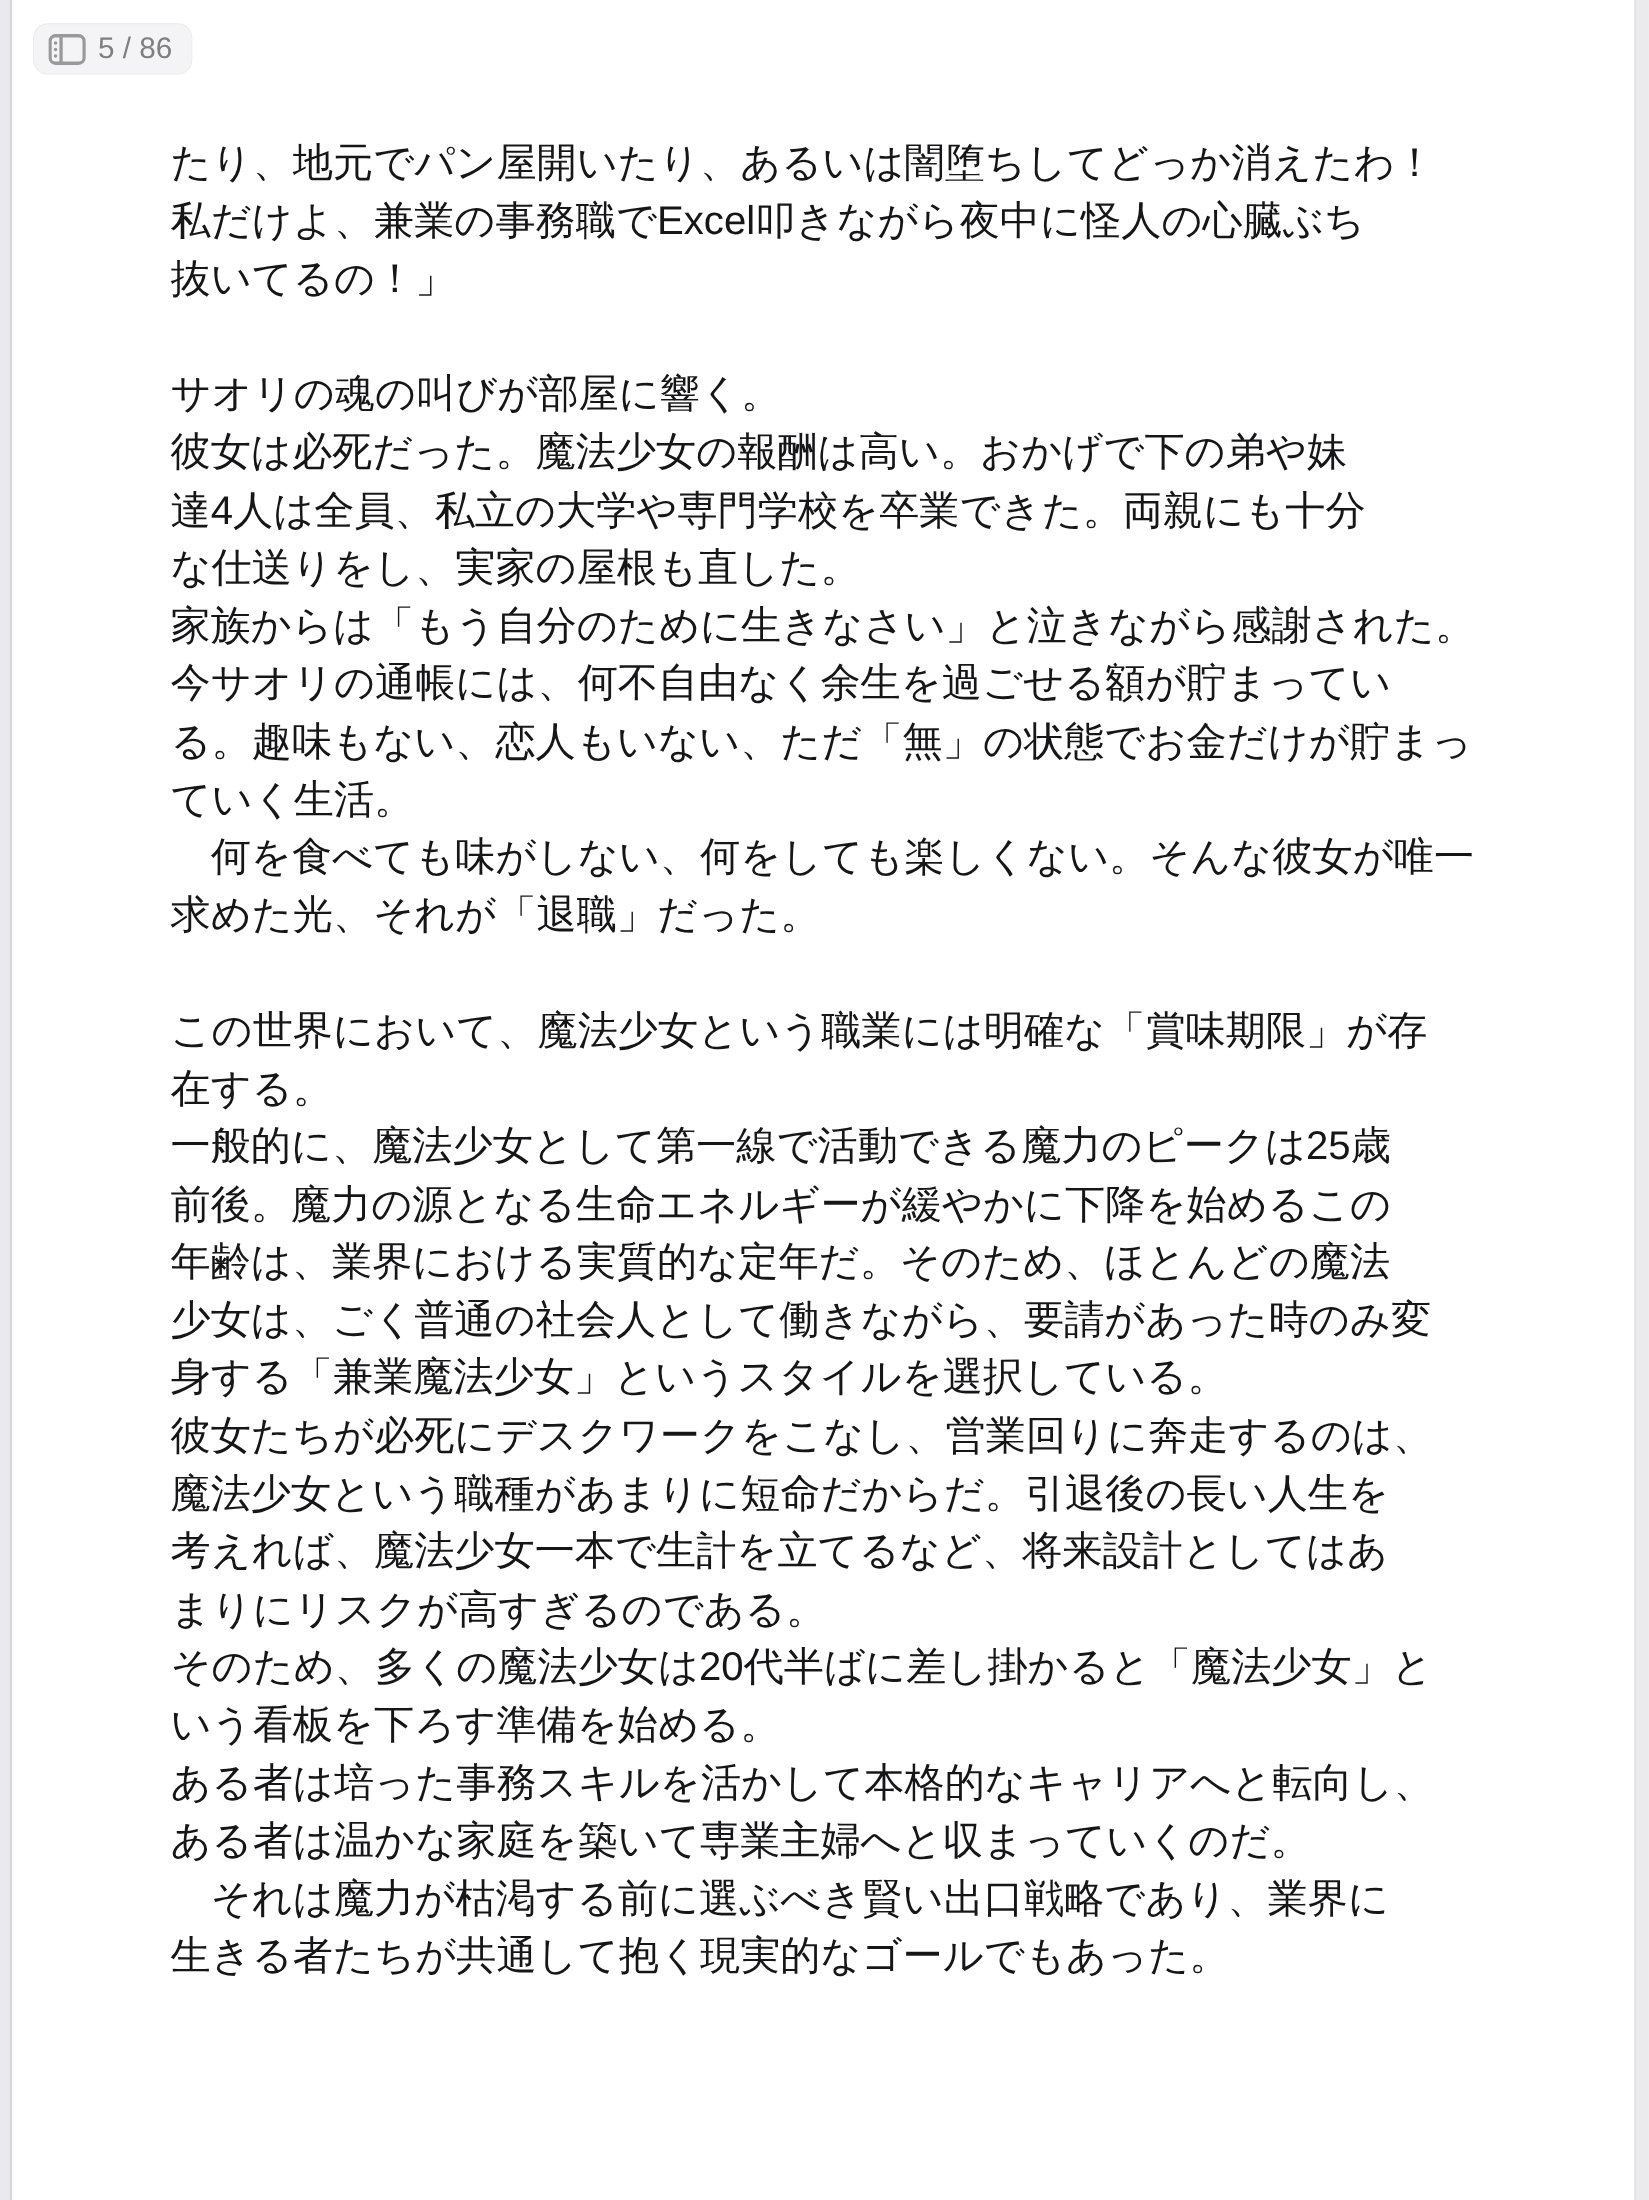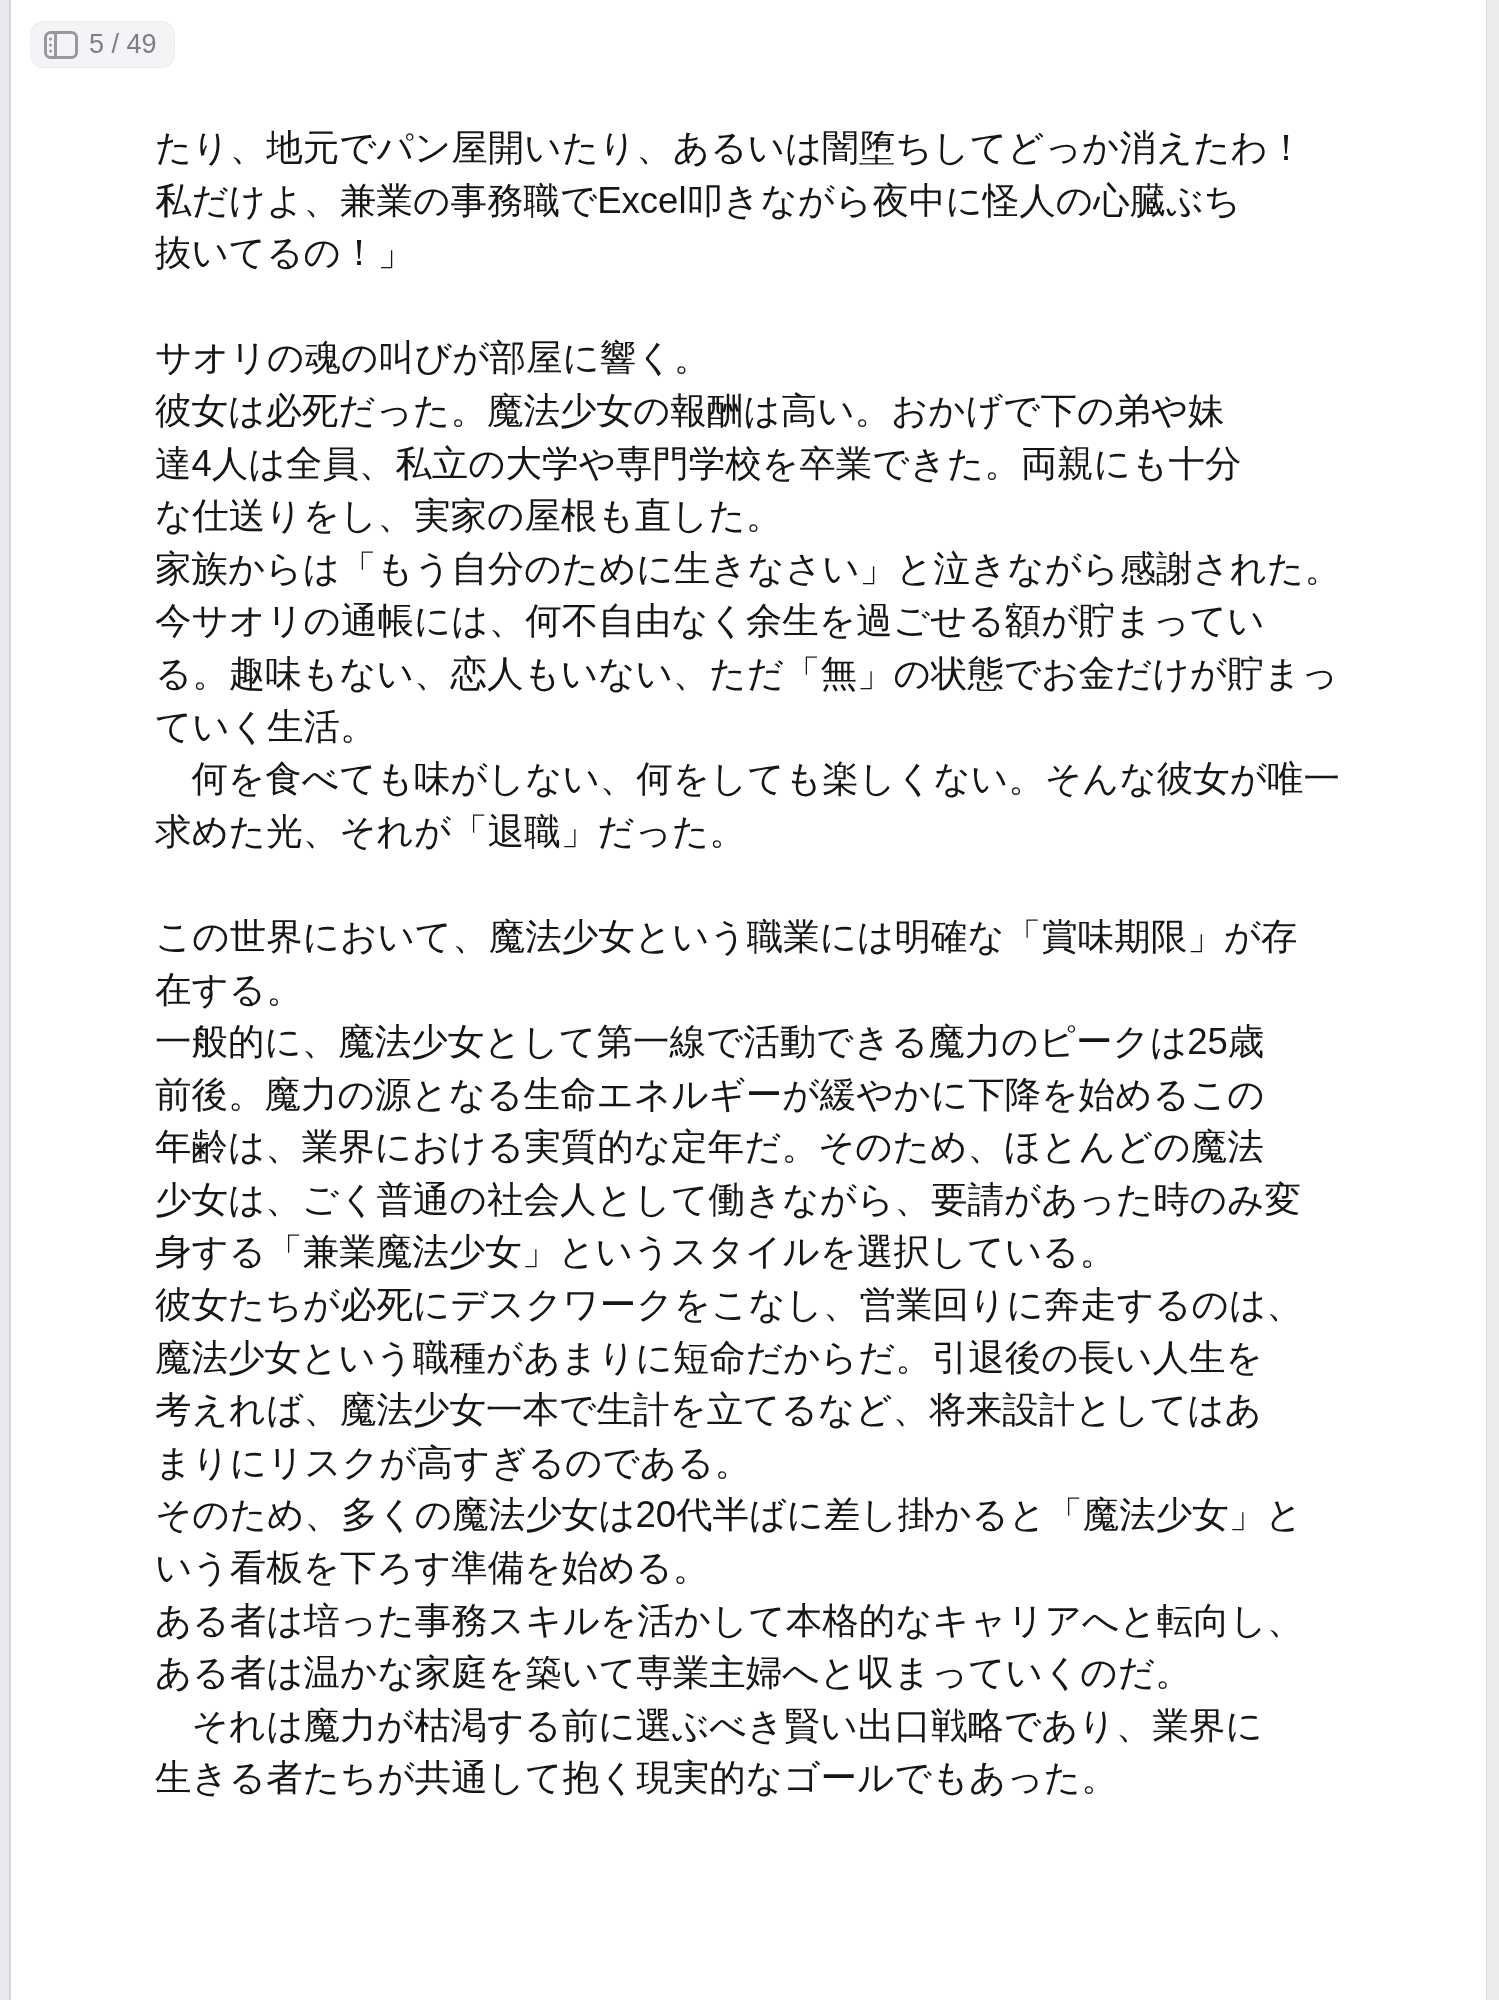--- a/index.html
+++ b/index.html
@@ -52,16 +52,16 @@
 <div class="page-pill">
   <span>
     <svg width="34" height="28" viewBox="0 0 34 28" fill="none" xmlns="http://www.w3.org/2000/svg">
       <rect x="1.5" y="1.5" width="31" height="25" rx="5" stroke="#98989d" stroke-width="3"></rect>
       <line x1="11.5" y1="1.5" x2="11.5" y2="26.5" stroke="#98989d" stroke-width="3"></line>
       <circle cx="6.5" cy="8" r="1.6" fill="#98989d"></circle>
       <circle cx="6.5" cy="14" r="1.6" fill="#98989d"></circle>
       <circle cx="6.5" cy="20" r="1.6" fill="#98989d"></circle>
     </svg>
   </span>
-  <span>5 / 49</span>
+  <span>5 / 86</span>
 </div>
 
 <div class="content"><div class="line">たり、地元でパン屋開いたり、あるいは闇堕ちしてどっか消えたわ！</div><div class="line">私だけよ、兼業の事務職でExcel叩きながら夜中に怪人の心臓ぶち</div><div class="line">抜いてるの！」</div><div class="line"></div><div class="line">サオリの魂の叫びが部屋に響く。</div><div class="line">彼女は必死だった。魔法少女の報酬は高い。おかげで下の弟や妹</div><div class="line">達4人は全員、私立の大学や専門学校を卒業できた。両親にも十分</div><div class="line">な仕送りをし、実家の屋根も直した。</div><div class="line">家族からは「もう自分のために生きなさい」と泣きながら感謝された。</div><div class="line">今サオリの通帳には、何不自由なく余生を過ごせる額が貯まってい</div><div class="line">る。趣味もない、恋人もいない、ただ「無」の状態でお金だけが貯まっ</div><div class="line">ていく生活。</div><div class="line">　何を食べても味がしない、何をしても楽しくない。そんな彼女が唯一</div><div class="line">求めた光、それが「退職」だった。</div><div class="line"></div><div class="line">この世界において、魔法少女という職業には明確な「賞味期限」が存</div><div class="line">在する。</div><div class="line">一般的に、魔法少女として第一線で活動できる魔力のピークは25歳</div><div class="line">前後。魔力の源となる生命エネルギーが緩やかに下降を始めるこの</div><div class="line">年齢は、業界における実質的な定年だ。そのため、ほとんどの魔法</div><div class="line">少女は、ごく普通の社会人として働きながら、要請があった時のみ変</div><div class="line">身する「兼業魔法少女」というスタイルを選択している。</div><div class="line">彼女たちが必死にデスクワークをこなし、営業回りに奔走するのは、</div><div class="line">魔法少女という職種があまりに短命だからだ。引退後の長い人生を</div><div class="line">考えれば、魔法少女一本で生計を立てるなど、将来設計としてはあ</div><div class="line">まりにリスクが高すぎるのである。</div><div class="line">そのため、多くの魔法少女は20代半ばに差し掛かると「魔法少女」と</div><div class="line">いう看板を下ろす準備を始める。</div><div class="line">ある者は培った事務スキルを活かして本格的なキャリアへと転向し、</div><div class="line">ある者は温かな家庭を築いて専業主婦へと収まっていくのだ。</div><div class="line">　それは魔力が枯渇する前に選ぶべき賢い出口戦略であり、業界に</div><div class="line">生きる者たちが共通して抱く現実的なゴールでもあった。</div></div>
 
 </body></html>

